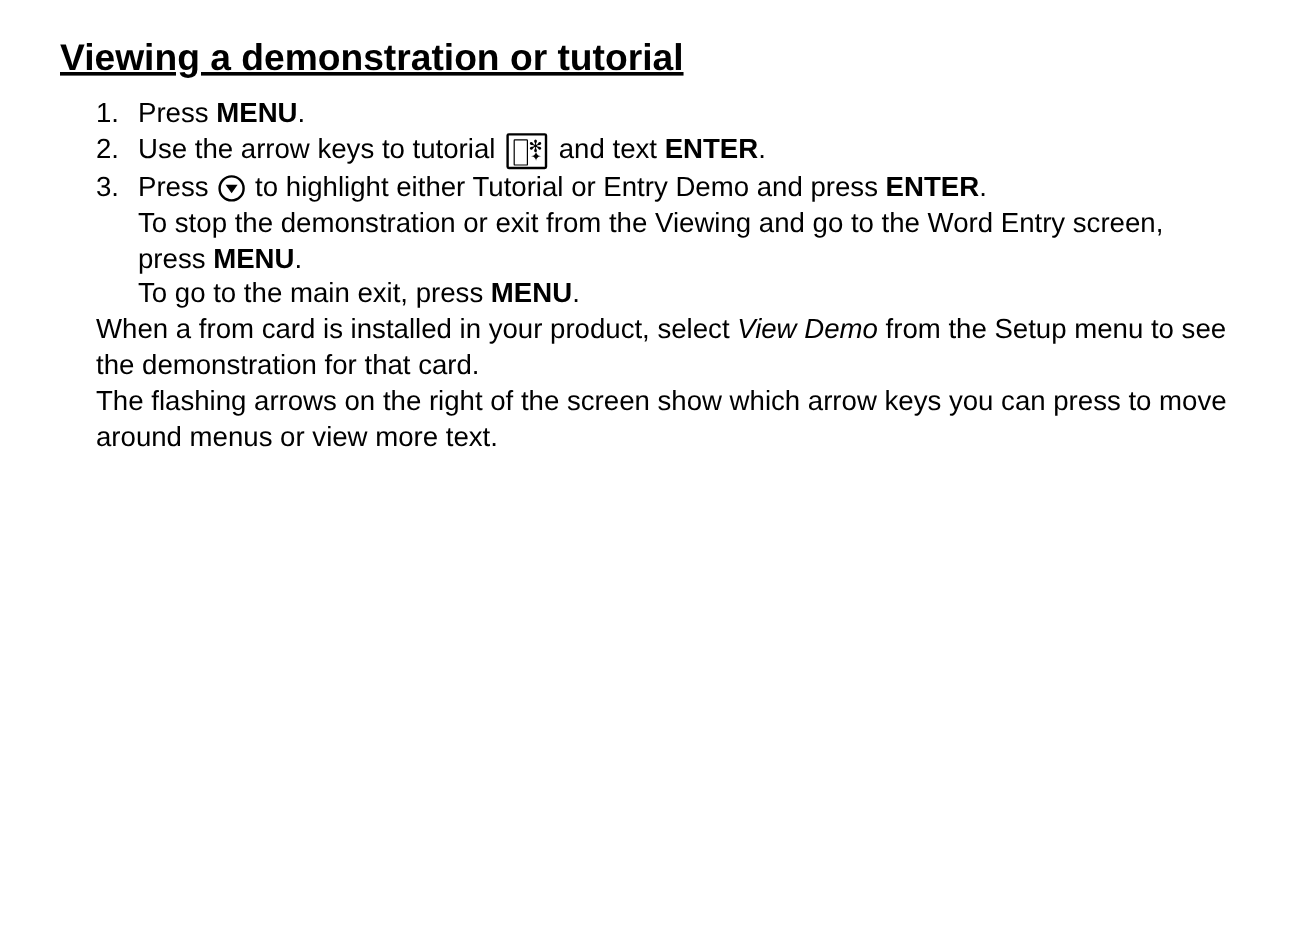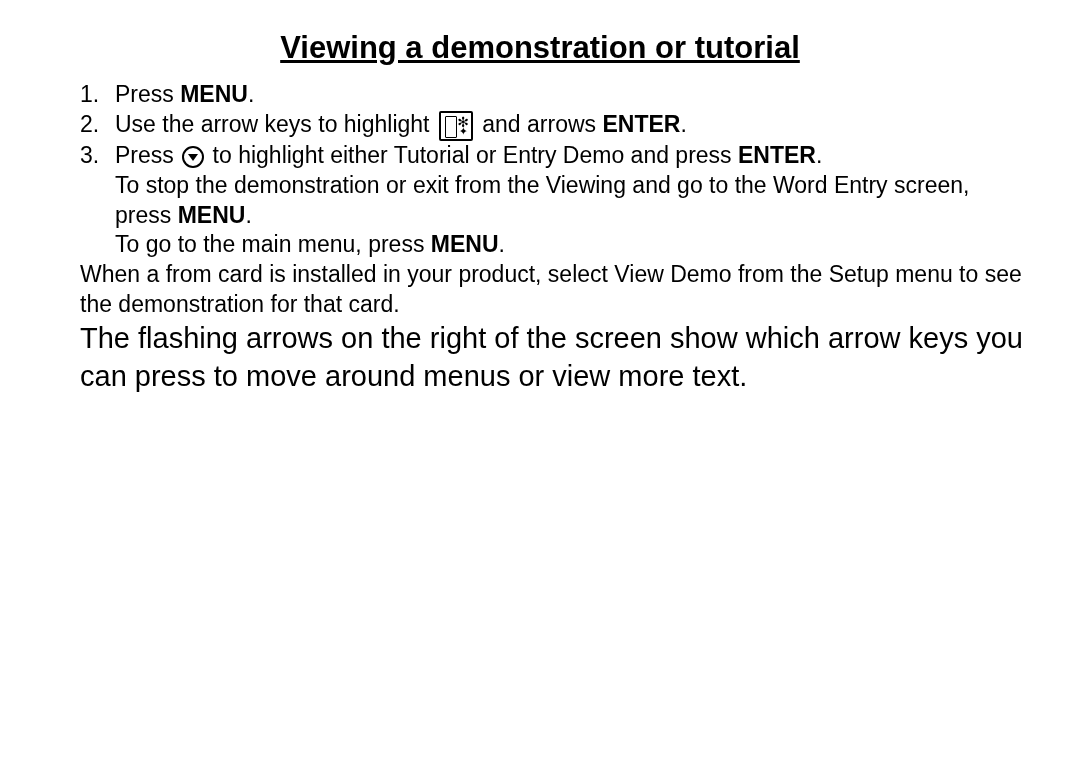--- a/index.html
+++ b/index.html
@@ -9,21 +9,21 @@
     }
     body {
       width: 1080px;
       height: 771px;
       font-family: Arial, Helvetica, sans-serif;
       background: #fff;
       color: #000;
       padding: 30px 50px;
     }
     .title {
-      text-align: center;
+      text-align: left;
       font-size: 31px;
       font-weight: bold;
       text-decoration: underline;
       margin-bottom: 14px;
     }
     .content {
       font-size: 23px;
       line-height: 1.3;
     }
     .ol-item {
@@ -35,20 +35,21 @@
       flex-shrink: 0;
     }
     .ol-text {
       flex: 1;
     }
     .bold {
       font-weight: bold;
       margin-top: 32px;
     }
     .italic {
+      font-style: italic;
     }
     .indent-text {
       margin-left: 30px;
     }
     .tools-icon {
       display: inline-block;
       width: 34px;
       height: 30px;
       border: 2px solid #000;
       border-radius: 2px;
@@ -107,51 +108,51 @@
       width: 24px;
     }
     .section-heading {
       font-weight: bold;
       font-size: 24px;
       margin-top: 14px;
       margin-left: 6px;
     }
     .section-body {
       margin-left: 30px;
-      font-size: 29px;
+      font-size: 23px;
       line-height: 1.3;
     }
   </style>
 </head>
 <body>
 
 <div class="title">Viewing a demonstration or tutorial</div>
 
 <div class="content">
 
   <div class="ol-item">
     <div class="ol-num">1.</div>
     <div class="ol-text">
       <span>Press </span><span class="bold">MENU</span><span>.</span>
     </div>
   </div>
 
   <div class="ol-item">
     <div class="ol-num">2.</div>
     <div class="ol-text">
-      <span>Use the arrow keys to highlight </span><span class="tools-icon"><span class="tools-icon-inner">✦</span></span><span> and arrows </span><span class="bold">ENTER</span><span>.</span>
+      <span>Use the arrow keys to tutorial </span><span class="tools-icon"><span class="tools-icon-inner">✦</span></span><span> and text </span><span class="bold">ENTER</span><span>.</span>
     </div>
   </div>
 
   <div class="ol-item">
     <div class="ol-num">3.</div>
     <div class="ol-text">
       <span>Press </span><span class="down-icon"></span><span> to highlight either Tutorial or Entry Demo and press </span><span class="bold">ENTER</span><span>.</span><br>
       <span>To stop the demonstration or exit from the Viewing and go to the Word Entry screen,  press </span><span class="bold">MENU</span><span>.</span><br>
-      <span>To go to the main menu, press </span><span class="bold">MENU</span><span>.</span>
+      <span>To go to the main exit, press </span><span class="bold">MENU</span><span>.</span>
     </div>
   </div>
 
   <div class="indent-text">
     <span>When a from card is installed in your product, select </span><span class="italic">View Demo</span><span> from the Setup menu to see the demonstration for that card.</span>
   </div>
 
 
   <div class="section-body">The flashing arrows on the right of the screen show which arrow keys you can press to move around menus or view more text.</div>
 

